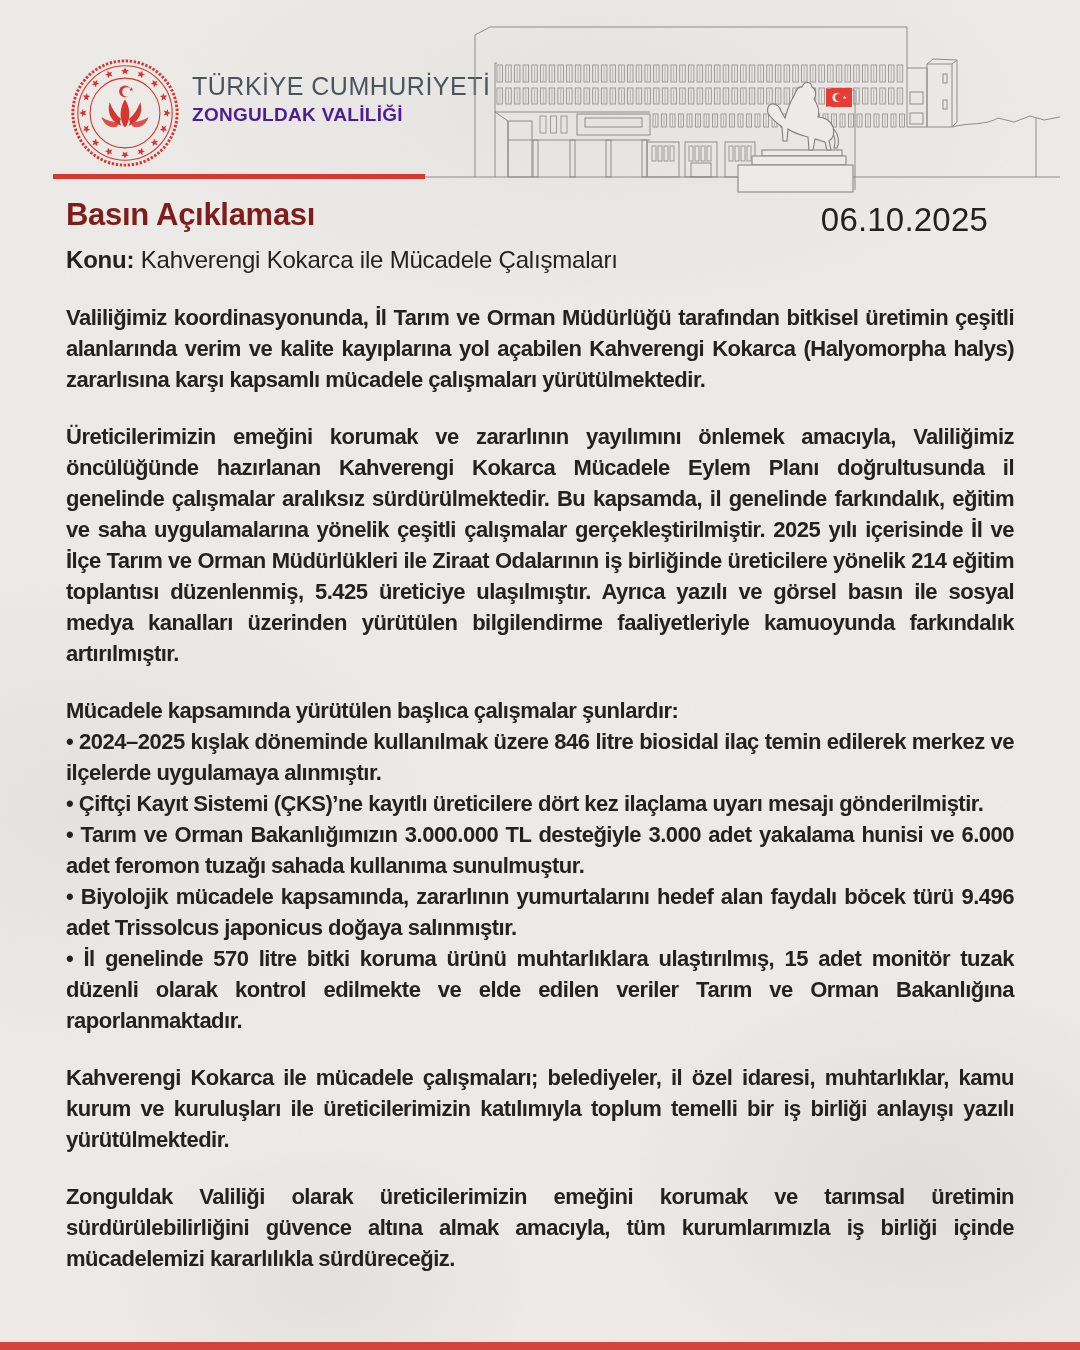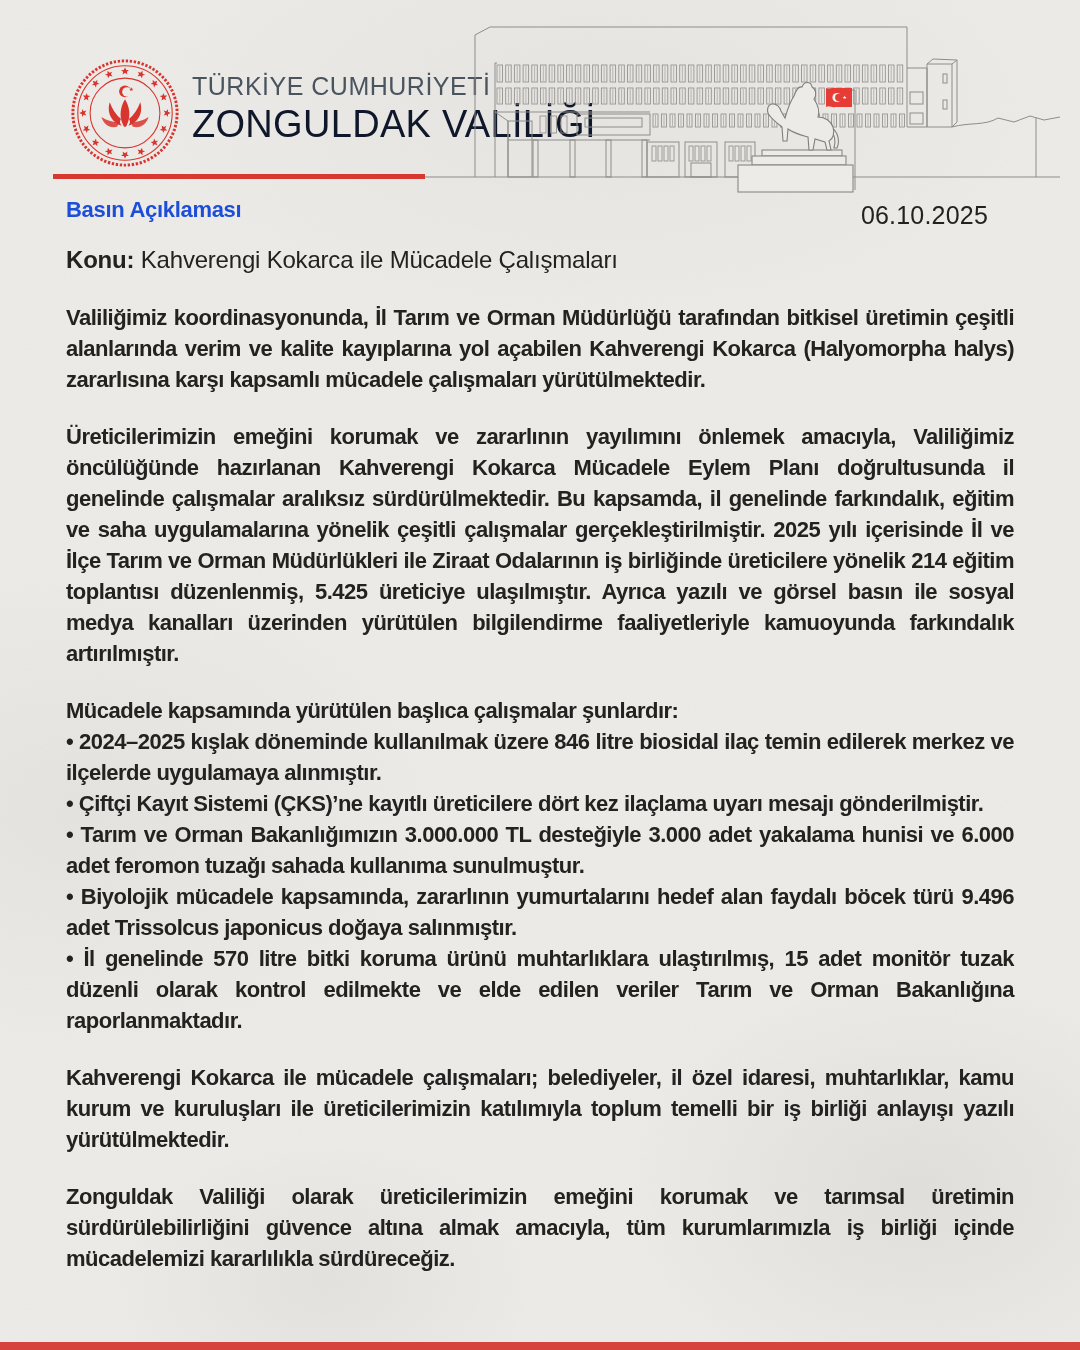--- a/index.html
+++ b/index.html
@@ -19,27 +19,27 @@
       radial-gradient(500px 340px at 8% 60%, rgba(125,120,112,0.07), rgba(0,0,0,0) 70%),
       radial-gradient(600px 280px at 55% 8%, rgba(130,125,118,0.06), rgba(0,0,0,0) 75%),
       radial-gradient(300px 200px at 30% 95%, rgba(120,115,108,0.08), rgba(0,0,0,0) 70%);
   }
   .texture{position:absolute;inset:0;width:100%;height:100%;opacity:.5;pointer-events:none;}
 
   
   .emblem{position:absolute;left:66px;top:54px;}
   .org{position:absolute;left:192px;top:74px;line-height:1;}
   .org-line1{font-size:25px;letter-spacing:.5px;color:#4a545e;font-weight:400;}
-  .org-line2{font-size:38px;letter-spacing:.3px;color:#0f172a;font-weight:400;margin-top:6px;}
+  .org-line2{font-size:19px;letter-spacing:.3px;color:#4c1d95;font-weight:700;margin-top:6px;}
   .building{position:absolute;left:420px;top:14px;width:640px;height:186px;}
   .redline{position:absolute;left:53px;top:174px;width:372px;height:5px;background:#d7382f;}
 
   
-  .title{position:absolute;left:66px;top:197px;font-size:22px;font-weight:700;color:#1d4ed8;letter-spacing:-.3px;}
-  .date{position:absolute;right:92px;top:201px;font-size:25px;color:#23221f;letter-spacing:.2px;}
+  .title{position:absolute;left:66px;top:197px;font-size:31px;font-weight:700;color:#7f1d1d;letter-spacing:-.3px;}
+  .date{position:absolute;right:92px;top:201px;font-size:33px;color:#23221f;letter-spacing:.2px;}
   .konu{position:absolute;left:66px;top:246px;font-size:24px;letter-spacing:-.2px;color:#23221f;}
   .konu b{font-weight:700;}
 
   
   .content{
     position:absolute;left:66px;top:302px;width:948px;
     font-size:22px;line-height:31px;letter-spacing:-.5px;
     text-align:justify;color:#232220;font-weight:bold;
   }
   .content p{margin:0 0 26px 0;}

